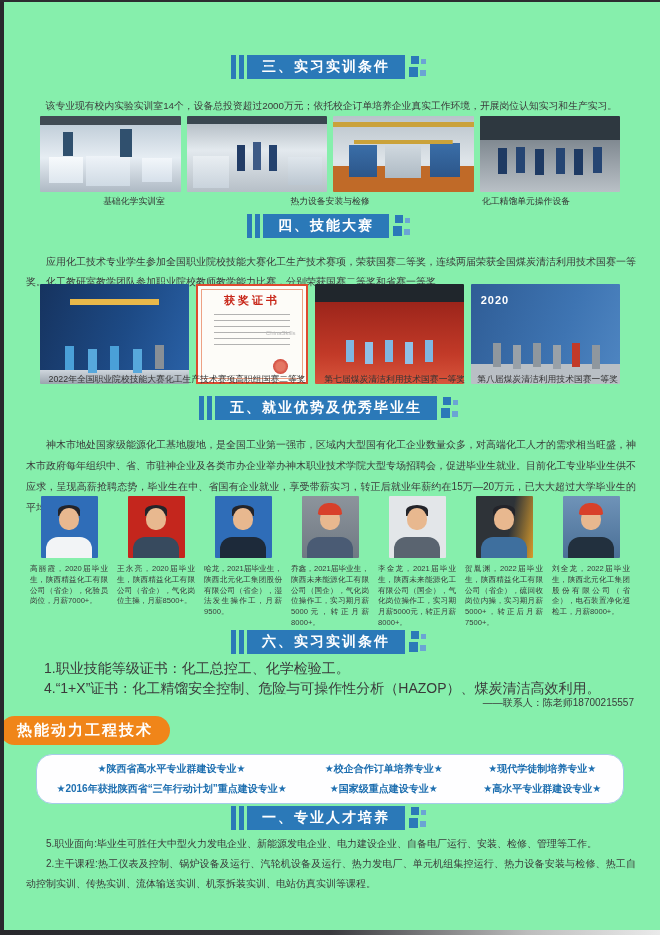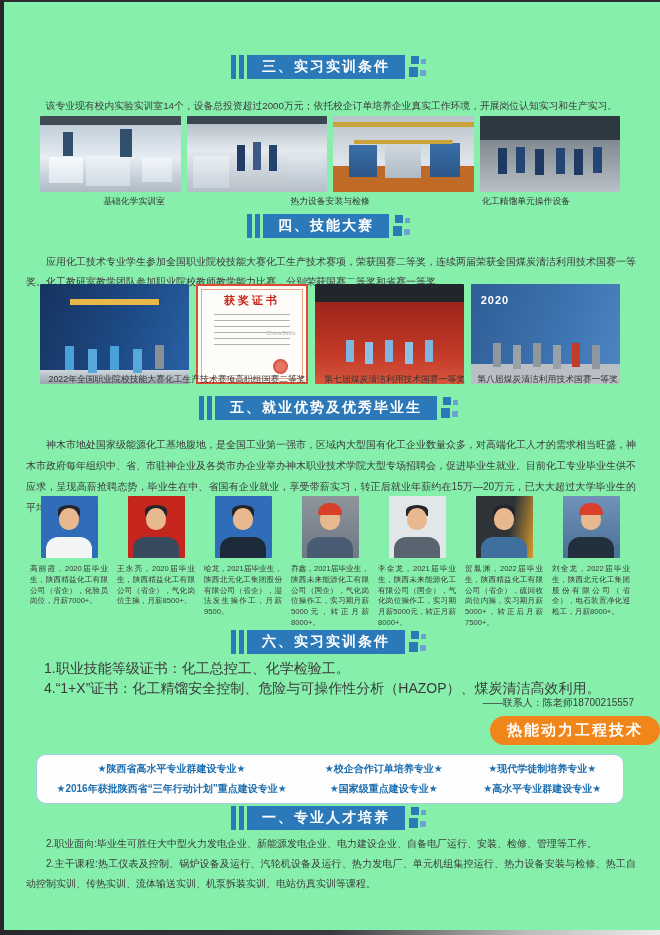--- a/index.html
+++ b/index.html
@@ -141,24 +141,24 @@
   .g5{background:#e3e6e9;}  .g5 .torso{background:#5a6470;}
   .g6{background:linear-gradient(100deg,#2e3338 58%,#d79a2b);} .g6 .torso{background:#3e6f9e;}
   .g7{background:linear-gradient(#6f93b8,#4a6f96);} .g7 .torso{background:#22303e;} .g7 .helmet{background:#d8402a;}
   .gcap{margin-top:6px;font-size:7.6px;line-height:10.8px;text-align:justify;width:100%;color:#3a3a3a;}
 
   
   .pos-cert-items{top:658px;left:44px;right:24px;font-size:14px;line-height:20px;}
   .pos-contact{top:696px;left:26px;right:26px;text-align:right;font-size:10px;}
 
   
-  .pos-badge{top:716px;display:flex;justify-content:flex-end;}
+  .pos-badge{top:716px;display:flex;justify-content:flex-start;}
   .badge{background:#f08519;color:#fff;font-weight:bold;font-size:15px;letter-spacing:2px;
          padding:5px 17px;border-radius:15px;}
-  .pos-starbox{top:754px;left:36px;right:36px;border:1px solid #a5cbe8;border-radius:10px;
+  .pos-starbox{top:754px;left:36px;right:36px;border:1px solid #a5cbe8;border-radius:16px;
                padding:7px 10px;display:grid;grid-template-columns:44% 31% 25%;row-gap:6px;background:#fefeff;}
   .star{color:#1e6fb0;font-weight:bold;font-size:10px;text-align:center;white-space:nowrap;}
 
   .pos-talent{top:834px;left:26px;right:24px;}
   .pos-talent p{margin:0;}
 </style>
 </head>
 <body>
 
 <div class="page">
@@ -335,16 +335,16 @@
     <span class="htitle">一、专业人才培养</span>
     <span class="hpix">
         <i class="s1"></i>
         <i class="s2"></i>
         <i class="s3"></i>
         <i class="s4"></i>
       </span>
   </div>
 
   <div class="abs pos-talent body-text">
-    <p>2.职业面向:毕业生可胜任大中型火力发电企业、新能源发电企业、电力建设企业、自备电厂运行、安装、检修、管理等工作。</p>
+    <p>5.职业面向:毕业生可胜任大中型火力发电企业、新能源发电企业、电力建设企业、自备电厂运行、安装、检修、管理等工作。</p>
     <p>2.主干课程:热工仪表及控制、锅炉设备及运行、汽轮机设备及运行、热力发电厂、单元机组集控运行、热力设备安装与检修、热工自动控制实训、传热实训、流体输送实训、机泵拆装实训、电站仿真实训等课程。</p>
   </div>
 </div>
 
 </body></html>

